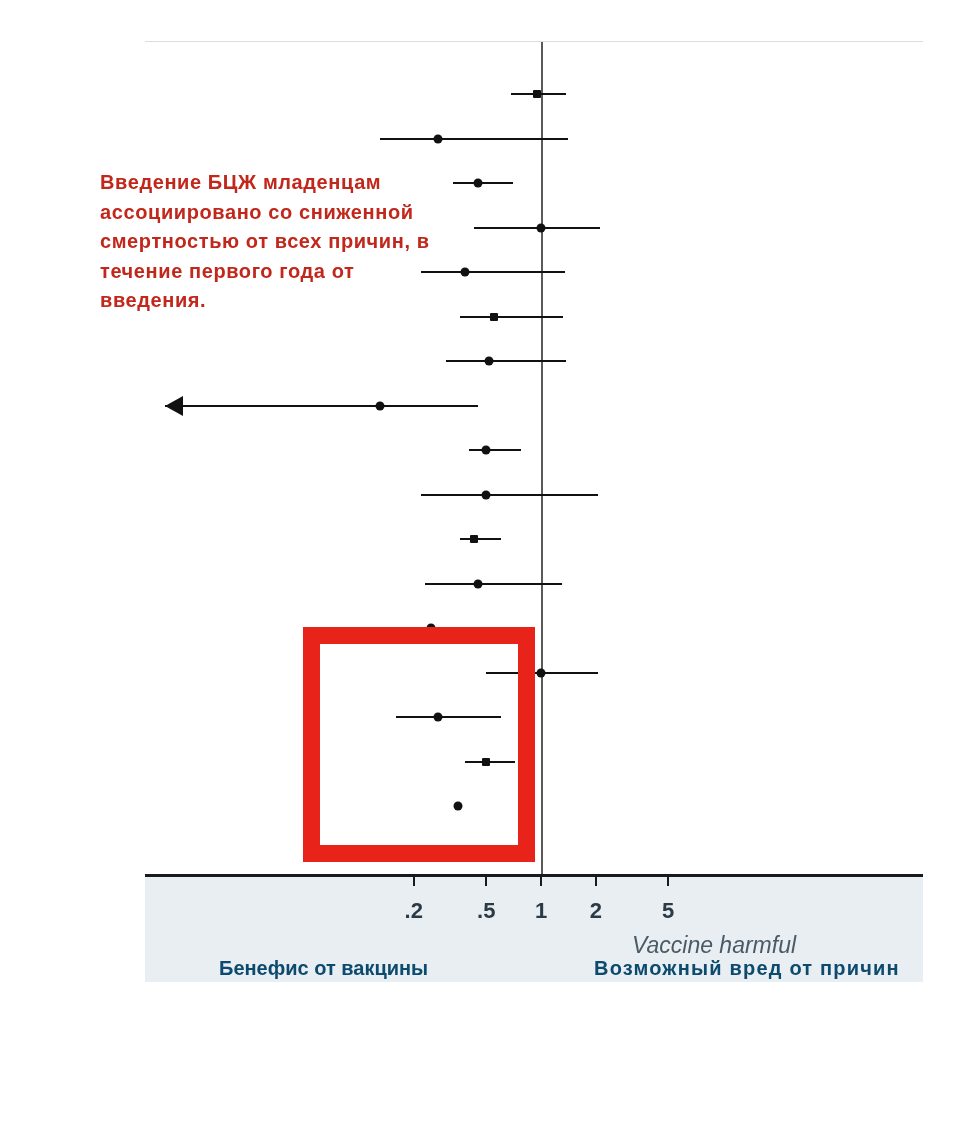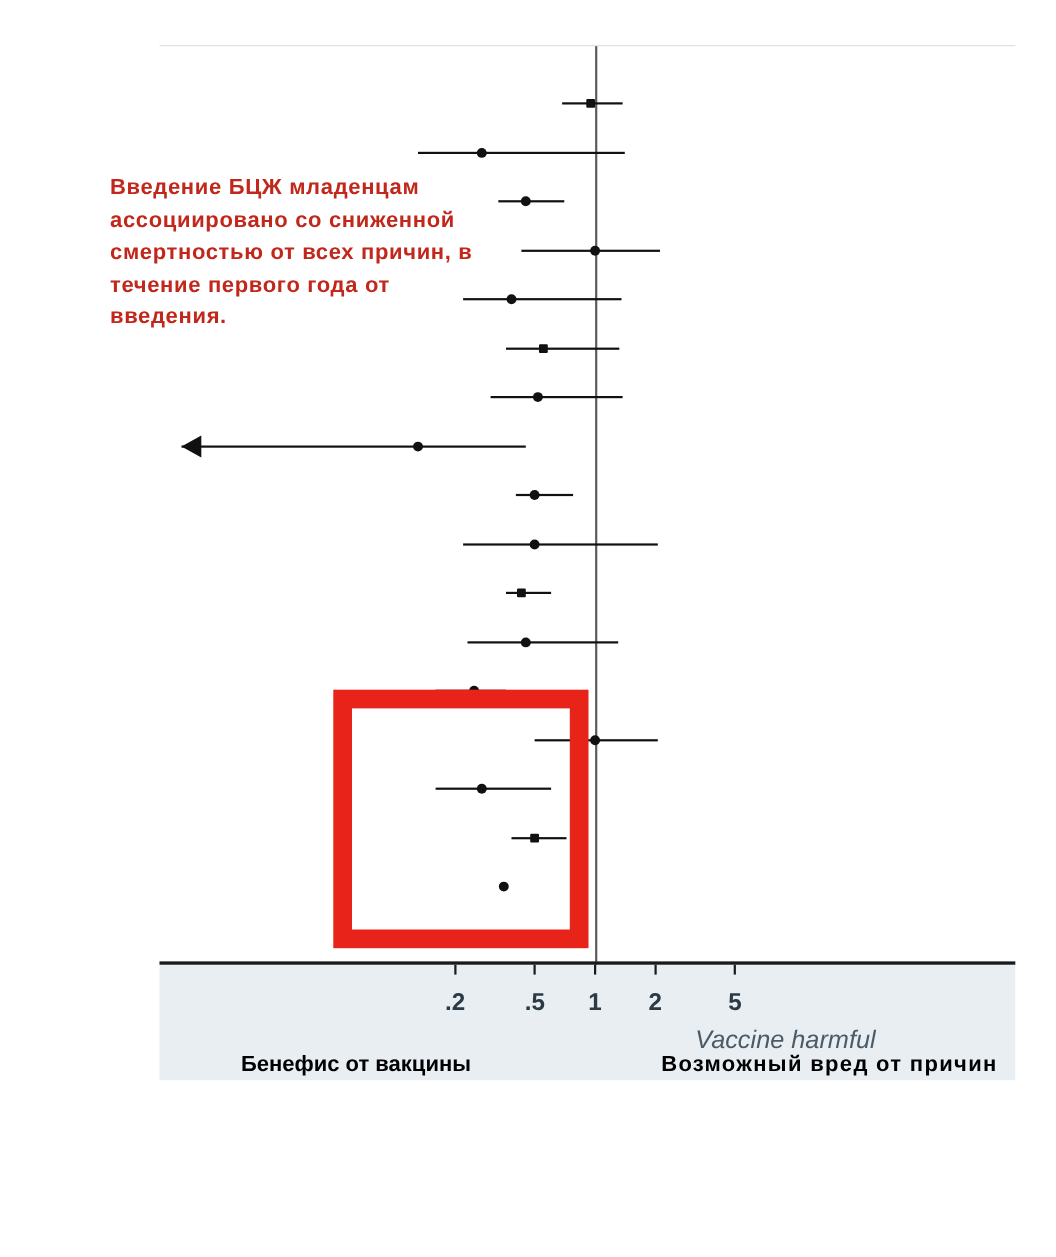--- a/index.html
+++ b/index.html
@@ -115,40 +115,39 @@
     font-family: "Liberation Sans", sans-serif;
     white-space: nowrap;
   }
   .axis-caption.left { left: 233px; }
   .axis-caption.right { left: 632px; font-style: italic; }
 
   .ru-caption {
     position: absolute;
     font-size: 20px;
     font-weight: bold;
-    color: #000000;
-    font-family: "Liberation Sans", sans-serif;
-    text-align: center;
+    color: #0c4a6e;
+    font-family: "Liberation Sans", sans-serif;
   }
   .ru-caption.left {
     left: 219px;
     top: 957px;
   }
   .ru-caption.right {
     left: 594px;
     top: 955px;
     width: 320px;
     letter-spacing: 1.2px;
     line-height: 1.35;
   }
 
   .annotation-red {
     position: absolute;
     left: 100px;
-    top: 156px;
+    top: 168px;
     width: 350px;
     color: #c1271b;
     font-size: 20px;
     font-weight: bold;
     line-height: 1.48;
     letter-spacing: 0.6px;
     font-family: "Liberation Sans", sans-serif;
   }
 
   .annotation-black {

